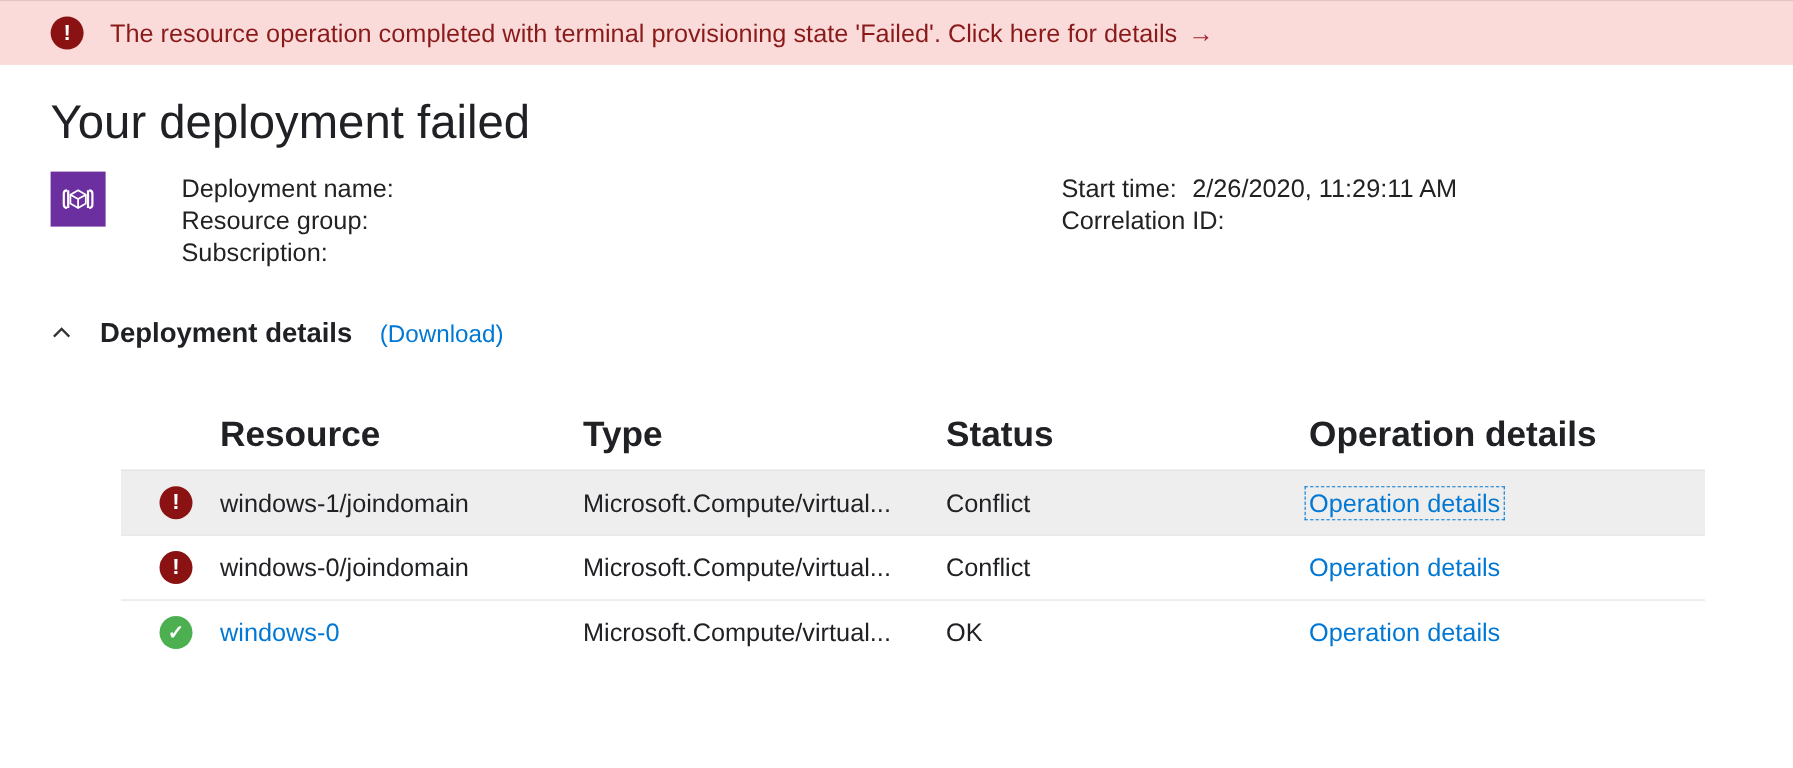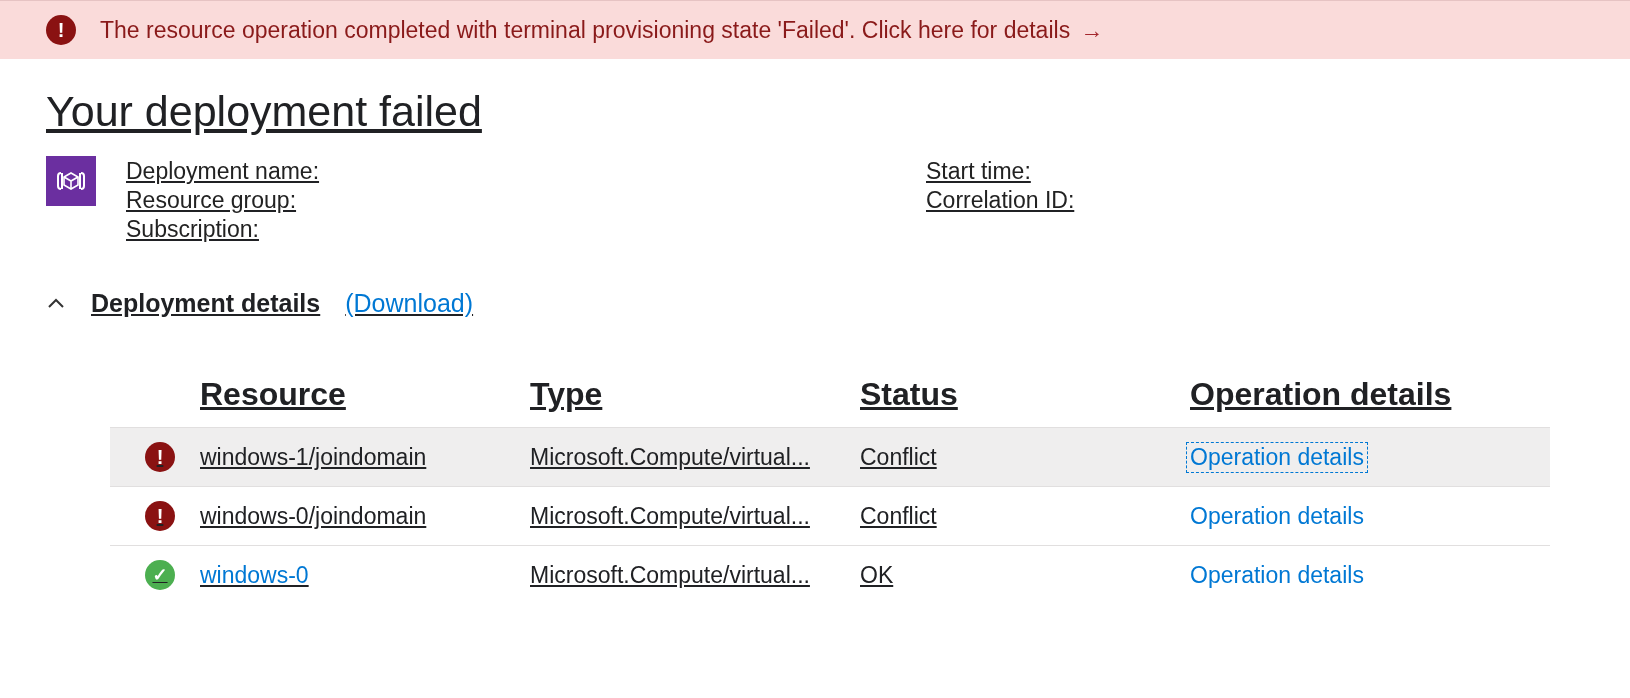--- a/index.html
+++ b/index.html
@@ -65,21 +65,20 @@
     align-items:center;
     justify-content:center;
     font-weight:900;
     font-size:18px;
     flex:0 0 auto;
   }
 
   
   .content{
     padding:28px 46px 0 46px;
-    text-decoration:underline;
   }
   h1{
     font-weight:400;
     font-size:43px;
     margin:0 0 20px 0;
   }
 
   .meta-row{
     display:flex;
     align-items:flex-start;
@@ -90,21 +89,21 @@
     background:#6b2fa0;
     display:inline-flex;
     align-items:center;
     justify-content:center;
     flex:0 0 auto;
   }
   .meta-cols{
     display:flex;
     flex:1 1 auto;
   }
-  .meta-left{flex:0 0 800px;}
+  .meta-left{flex:0 0 800px;margin-left:39px;}
   .meta-right{flex:1 1 auto;}
   .meta-line{
     font-size:23px;
     margin:2px 0;
     color:#222;
     display:flex;
     gap:14px;
   }
   .meta-line .label{white-space:nowrap;}
   .meta-line .value{color:#222;}
@@ -118,21 +117,21 @@
     font-size:25px;
   }
   .chev-up{
     display:inline-block;
     transform:translateY(2px);
   }
   .details-head .title{font-weight:600;}
   .details-head .download{
     color:var(--link);
     font-weight:400;
-    font-size:25px;
+    font-size:22px;
   }
 
   
   .dtable{
     margin:44px 0 0 64px;
     width:1440px;
   }
   .dhead,.drow{
     display:flex;
     align-items:center;
@@ -195,20 +194,21 @@
           <span class="value"></span>
         </div>
         <div class="meta-line">
           <span class="label">Subscription:</span>
           <span class="value"></span>
         </div>
       </div>
       <div class="meta-right">
         <div class="meta-line">
           <span class="label">Start time:</span>
+          <span class="value">2/26/2020, 11:29:11 AM</span>
         </div>
         <div class="meta-line">
           <span class="label">Correlation ID:</span>
           <span class="value"></span>
         </div>
       </div>
     </div>
   </div>
 
   <div class="details-head">

